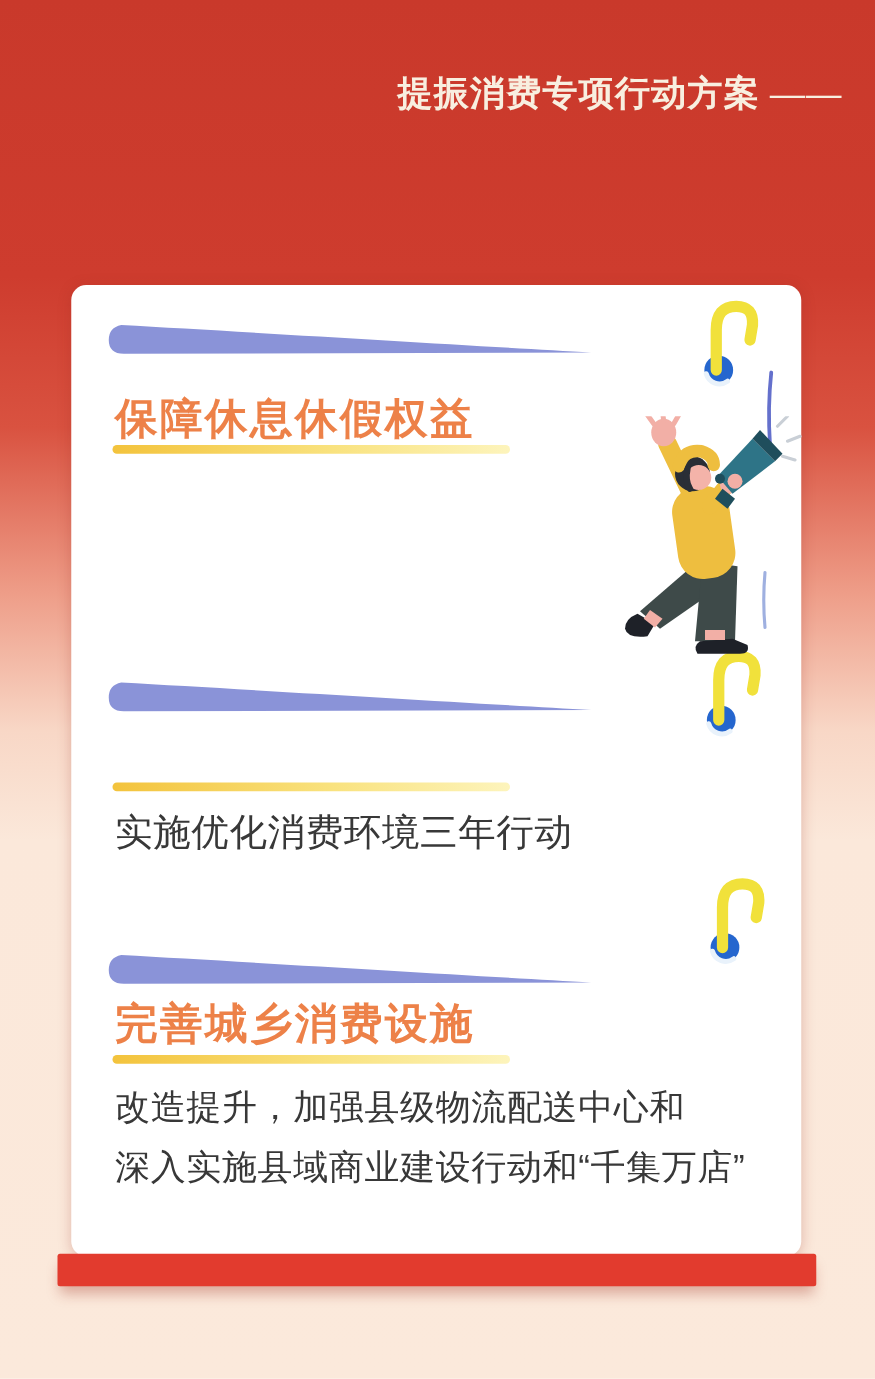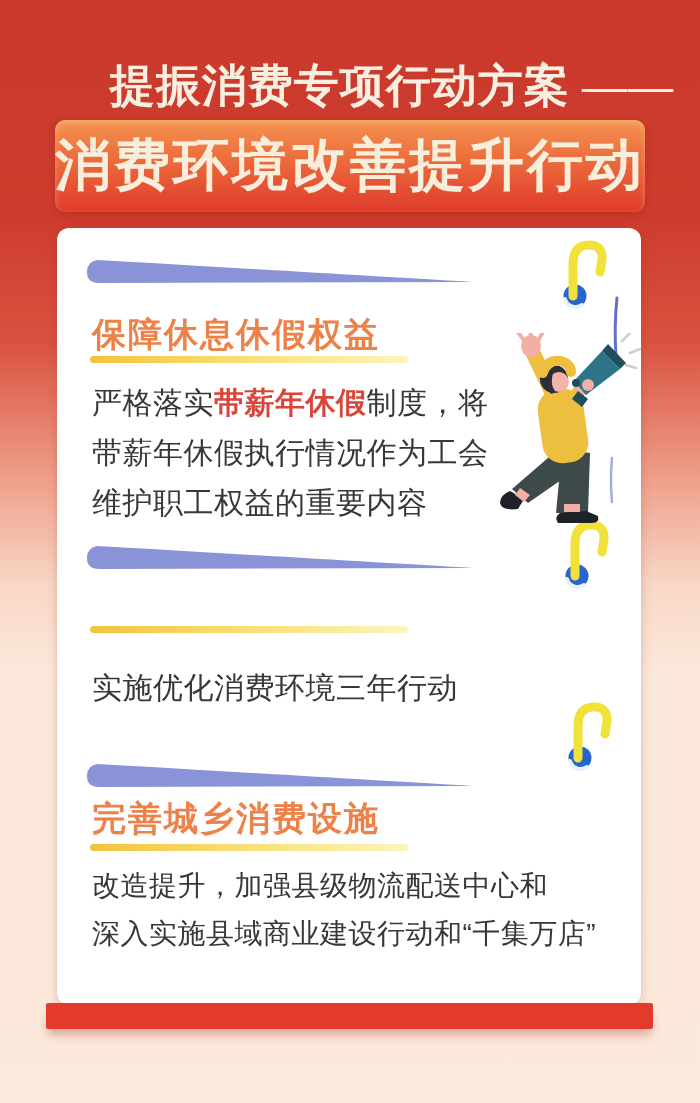--- a/index.html
+++ b/index.html
@@ -17,21 +17,21 @@
   body{font-family:"Liberation Sans","DejaVu Sans",sans-serif;}
   #stage{
     position:relative;width:700px;height:1103px;overflow:hidden;
     background:linear-gradient(180deg,
       var(--bg-top) 0%, #CE3C2E 20%, #D95240 31%, #EE9D88 43%,
       #F8D7C6 53%, #FBE8DA 61%, var(--bg-bottom) 100%);
   }
   .tagline{
     position:absolute;top:56px;right:26px;
     font-family:"Liberation Serif","DejaVu Serif",serif;
-    font-size:45px;font-weight:700;color:var(--tagline);letter-spacing:1px;
+    font-size:28px;font-weight:700;color:var(--tagline);letter-spacing:1px;
     white-space:nowrap;
   }
   .banner{
     position:absolute;left:55px;top:120px;width:590px;height:92px;
     border-radius:10px;
     background:linear-gradient(180deg,var(--banner-top) 0%,#EC6A3B 45%,var(--banner-bottom) 100%);
     box-shadow:inset 0 3px 6px rgba(255,205,150,.45), 0 3px 8px rgba(140,30,20,.3);
     display:flex;align-items:center;justify-content:center;
   }
   .banner-title{
@@ -71,42 +71,34 @@
     box-shadow:0 8px 10px -2px rgba(160,50,35,.35);
   }
 </style>
 </head>
 <body>
 
 <div id="stage">
 
   <div class="tagline">提振消费专项行动方案 ——</div>
 
-  <div class="banner">
-    <div class="banner-title">消费环境改善提升行动</div>
-  </div>
 
   <div class="card">
 
     <svg class="swoosh" style="top:30px" viewBox="0 0 390 26">
       <path d="M12,2 C120,8 300,19 388,24 L14,25 Q2,25 2,14 Q2,4 12,2 Z" fill="#8A93D8"></path>
     </svg>
     <div class="sec-heading" style="top:84px">保障休息休假权益</div>
     <div class="sec-underline" style="top:128px"></div>
-    <div class="para" style="top:150px">
-        <div class="line"><span>严格落实</span><span class="hl">带薪年休假</span><span>制度，将</span></div>
-        <div class="line"><span>带薪年休假执行情况作为工会</span></div>
-        <div class="line"><span>维护职工权益的重要内容</span></div>
-      </div>
 
     <svg class="swoosh" style="top:316px" viewBox="0 0 390 26">
       <path d="M12,2 C120,8 300,19 388,24 L14,25 Q2,25 2,14 Q2,4 12,2 Z" fill="#8A93D8"></path>
     </svg>
     <div class="sec-underline" style="top:398px"></div>
-    <div class="para" style="top:435px">
+    <div class="para" style="top:414px">
         <div class="line"><span>实施优化消费环境三年行动</span></div>
       </div>
 
     <svg class="swoosh" style="top:534px" viewBox="0 0 390 26">
       <path d="M12,2 C120,8 300,19 388,24 L14,25 Q2,25 2,14 Q2,4 12,2 Z" fill="#8A93D8"></path>
     </svg>
     <div class="sec-heading" style="top:568px">完善城乡消费设施</div>
     <div class="sec-underline" style="top:616px"></div>
     <div class="para para-wide" style="top:634px">
         <div class="line"><span>改造提升，加强县级物流配送中心和</span></div>

